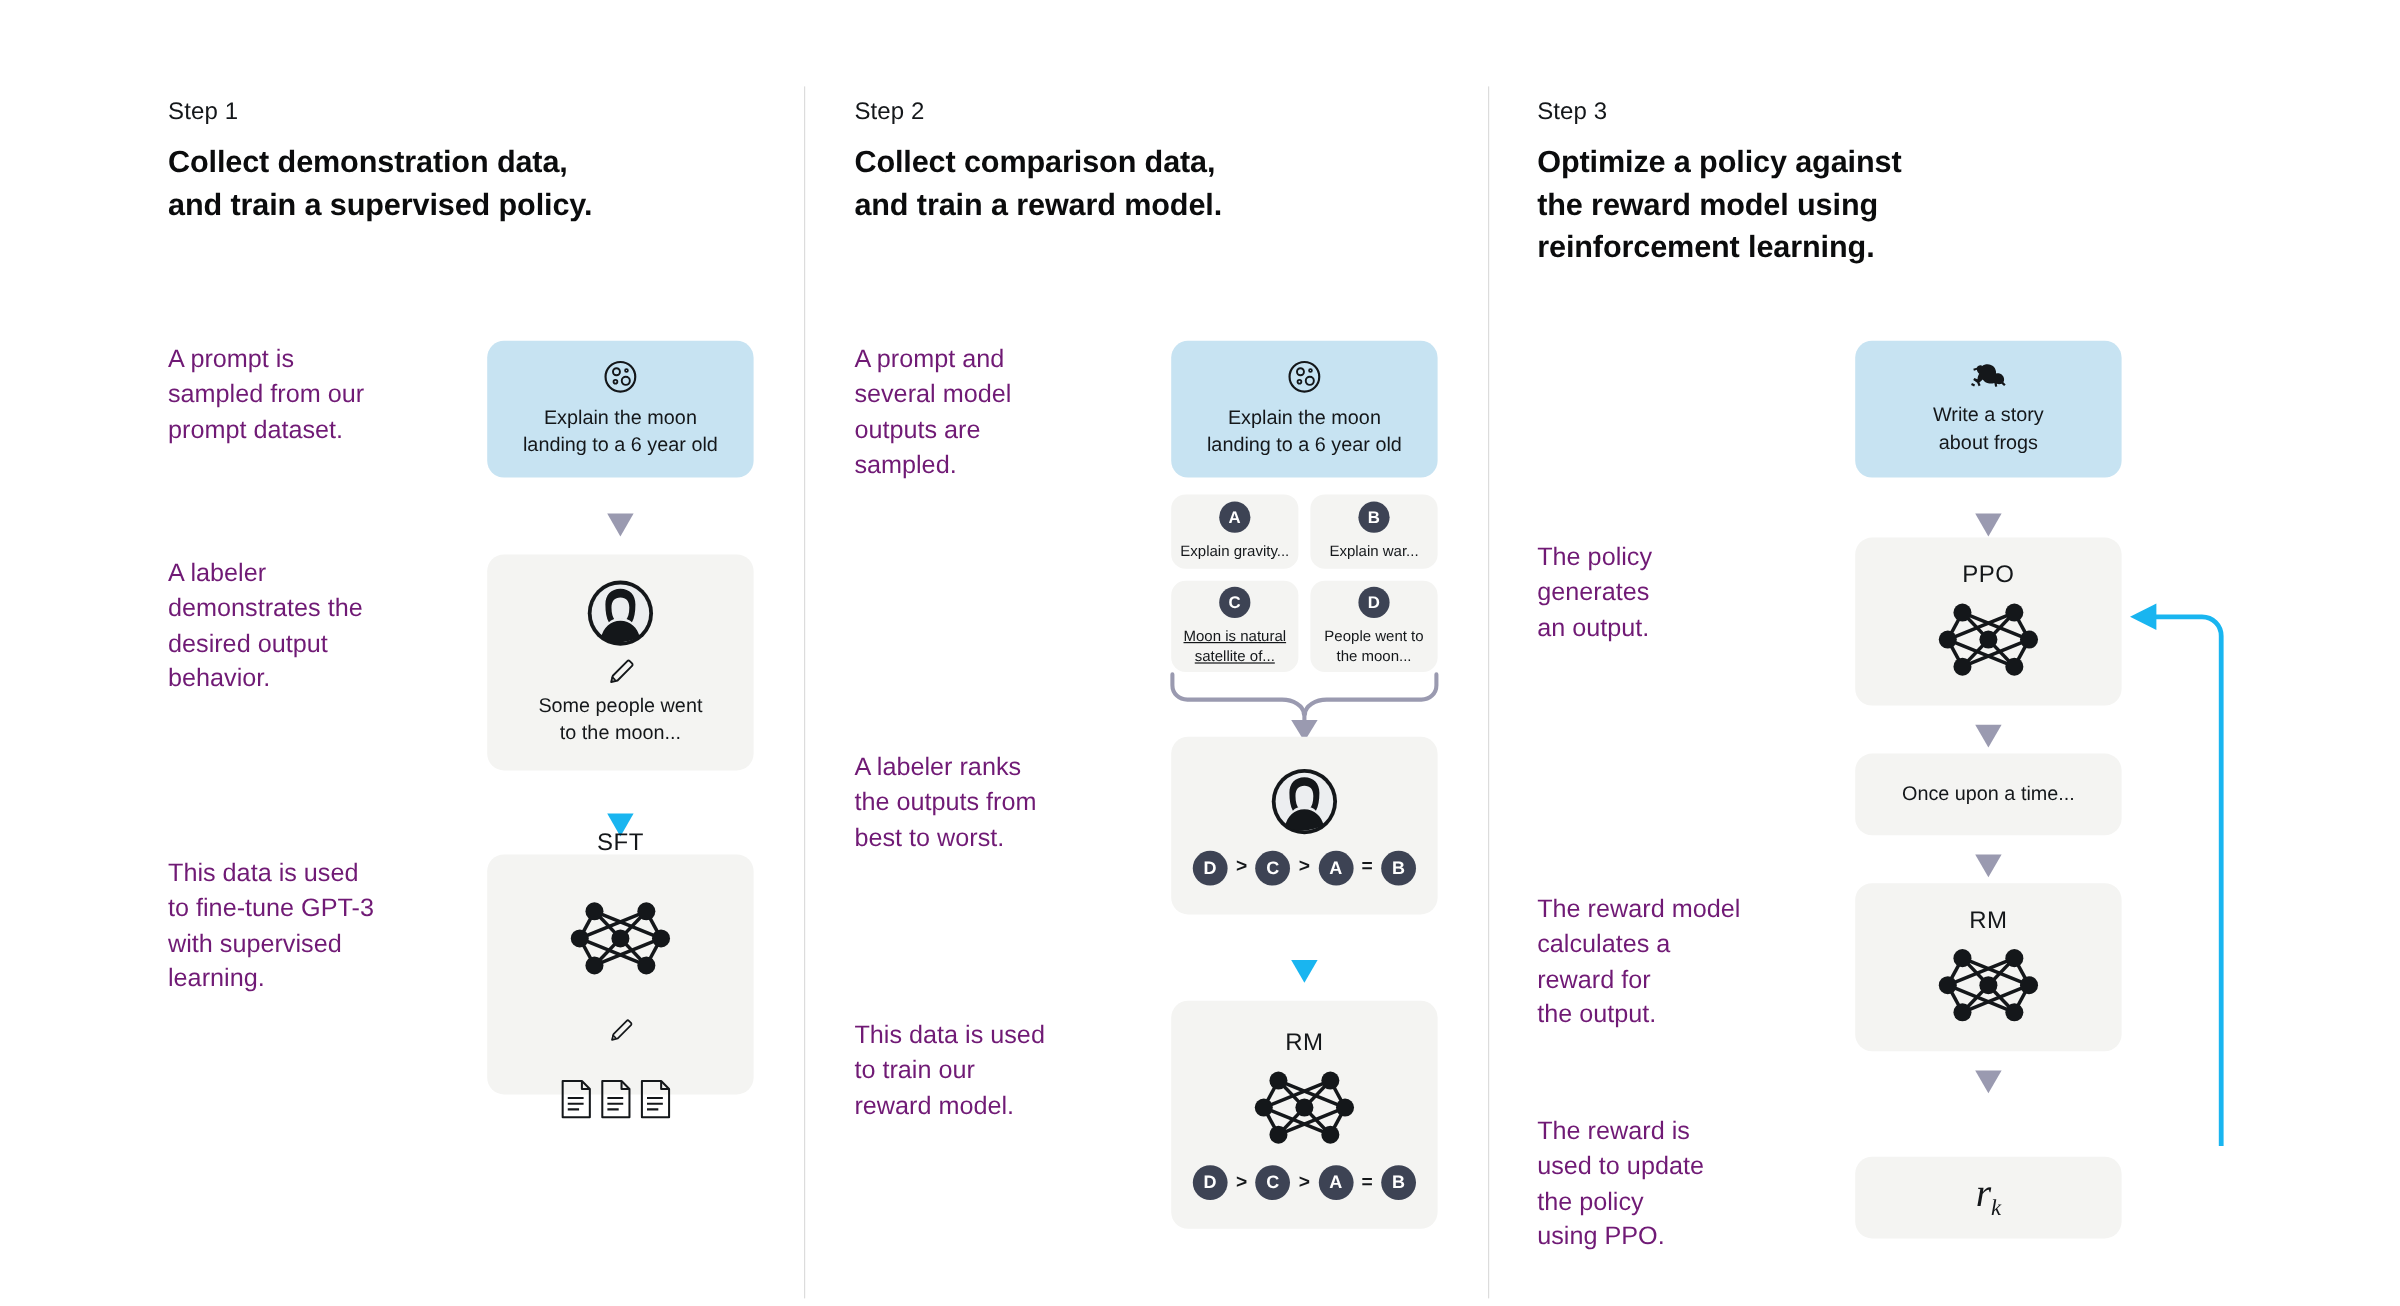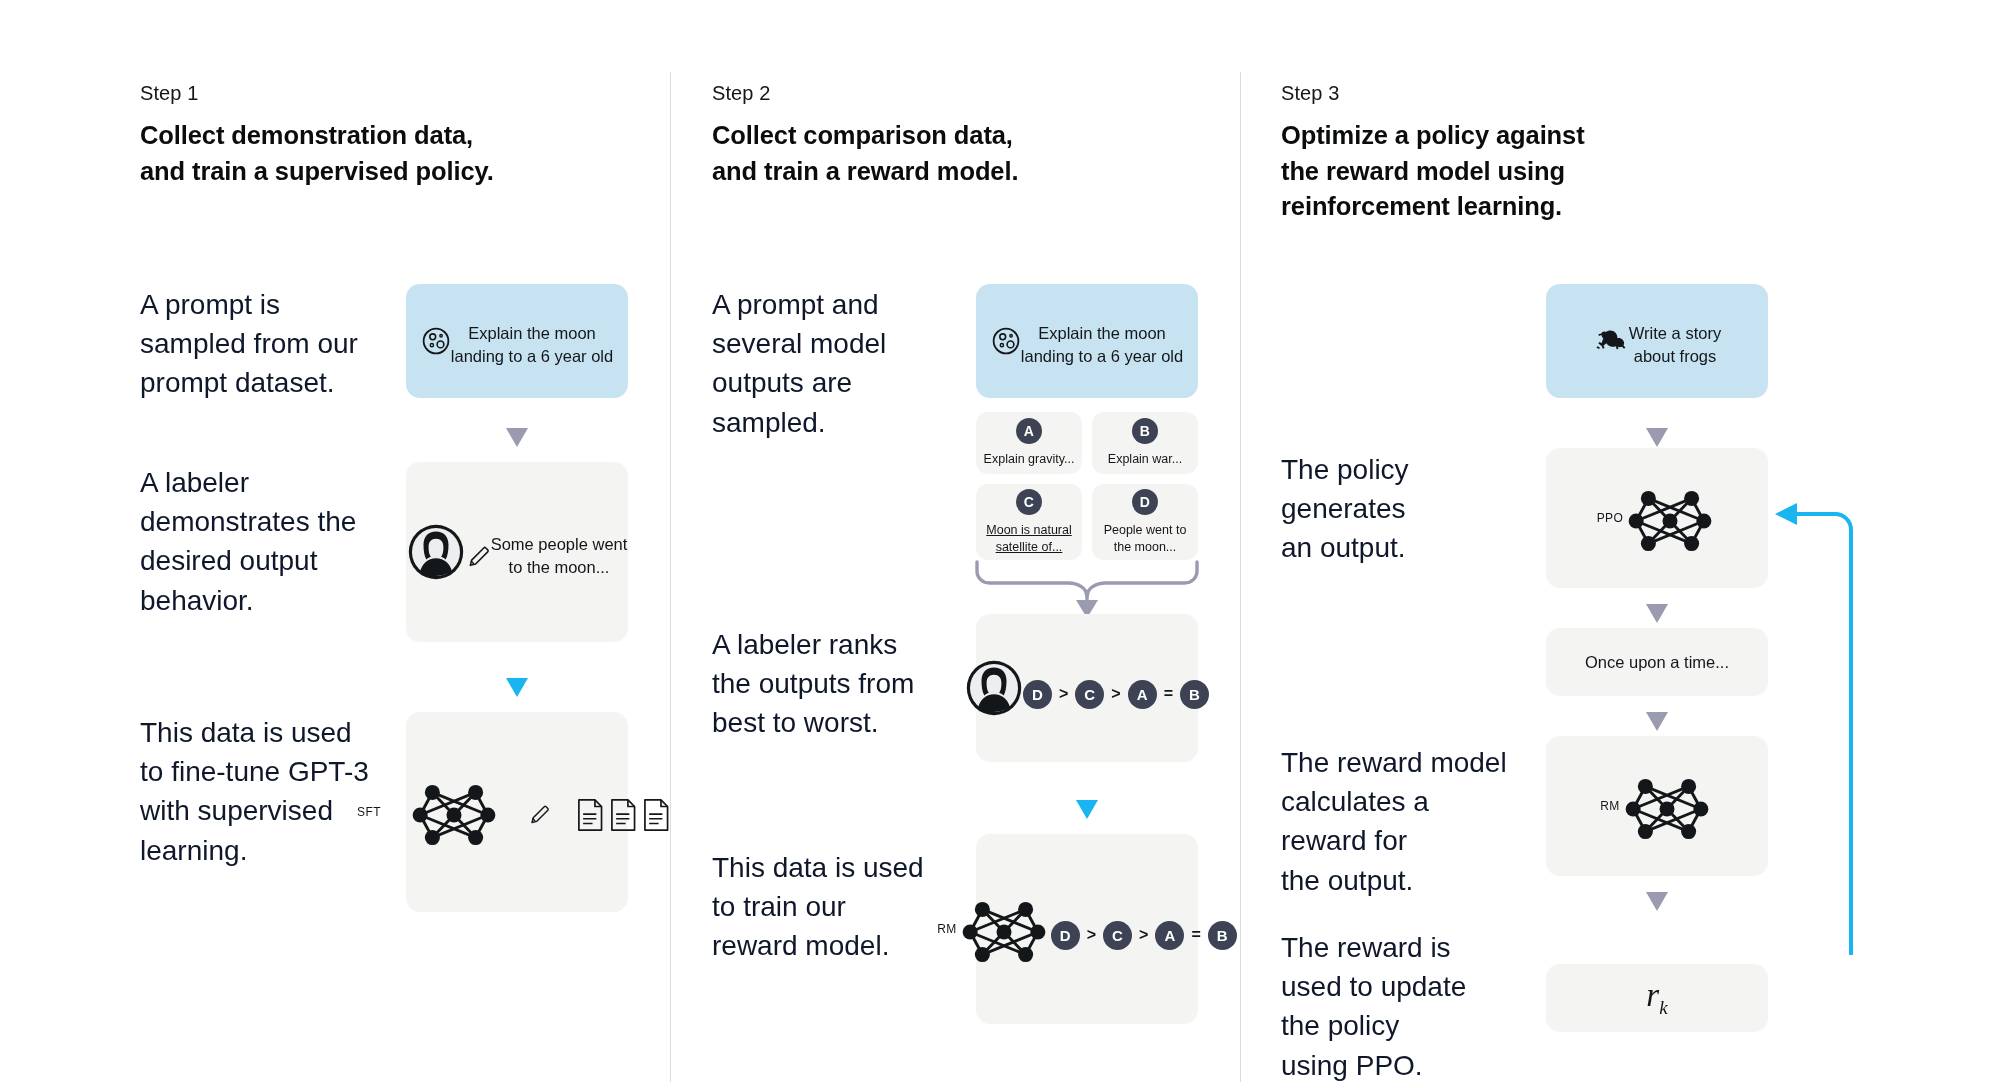--- a/index.html
+++ b/index.html
@@ -25,35 +25,35 @@
     font-size:20px; color:#14171a; letter-spacing:.1px;
   }
   .step-title {
     position:absolute; top:118px; left:0;
     font-size:25.5px; font-weight:bold; color:#0b0c0d;
     line-height:1.40; letter-spacing:-.1px;
   }
 
   .ptext {
     position:absolute; left:0; width:250px;
-    font-size:28px; color:#0f172a; line-height:1.40;
+    font-size:21px; color:#701a75; line-height:1.40;
   }
 
   
   .card {
     position:absolute;
     border-radius:14px;
-    display:flex; flex-direction:row;
+    display:flex; flex-direction:column;
     align-items:center; justify-content:center;
     text-align:center;
   }
   .card.blue { background:#c7e3f2; }
   .card.gray { background:#f4f4f2; }
   .card-text { font-size:16.5px; color:#14171a; line-height:1.38; }
-  .card-title { font-size:12px; color:#14171a; letter-spacing:.4px; }
+  .card-title { font-size:20px; color:#14171a; letter-spacing:.4px; }
 
   .mini {
     position:absolute; background:#f4f4f2; border-radius:12px;
     display:flex; flex-direction:column; align-items:center;
     justify-content:center; text-align:center;
   }
   .mini-text { font-size:12.5px; color:#14171a; line-height:1.3; margin-top:7px; }
 
   .badge {
     width:29px; height:29px; border-radius:50%;

